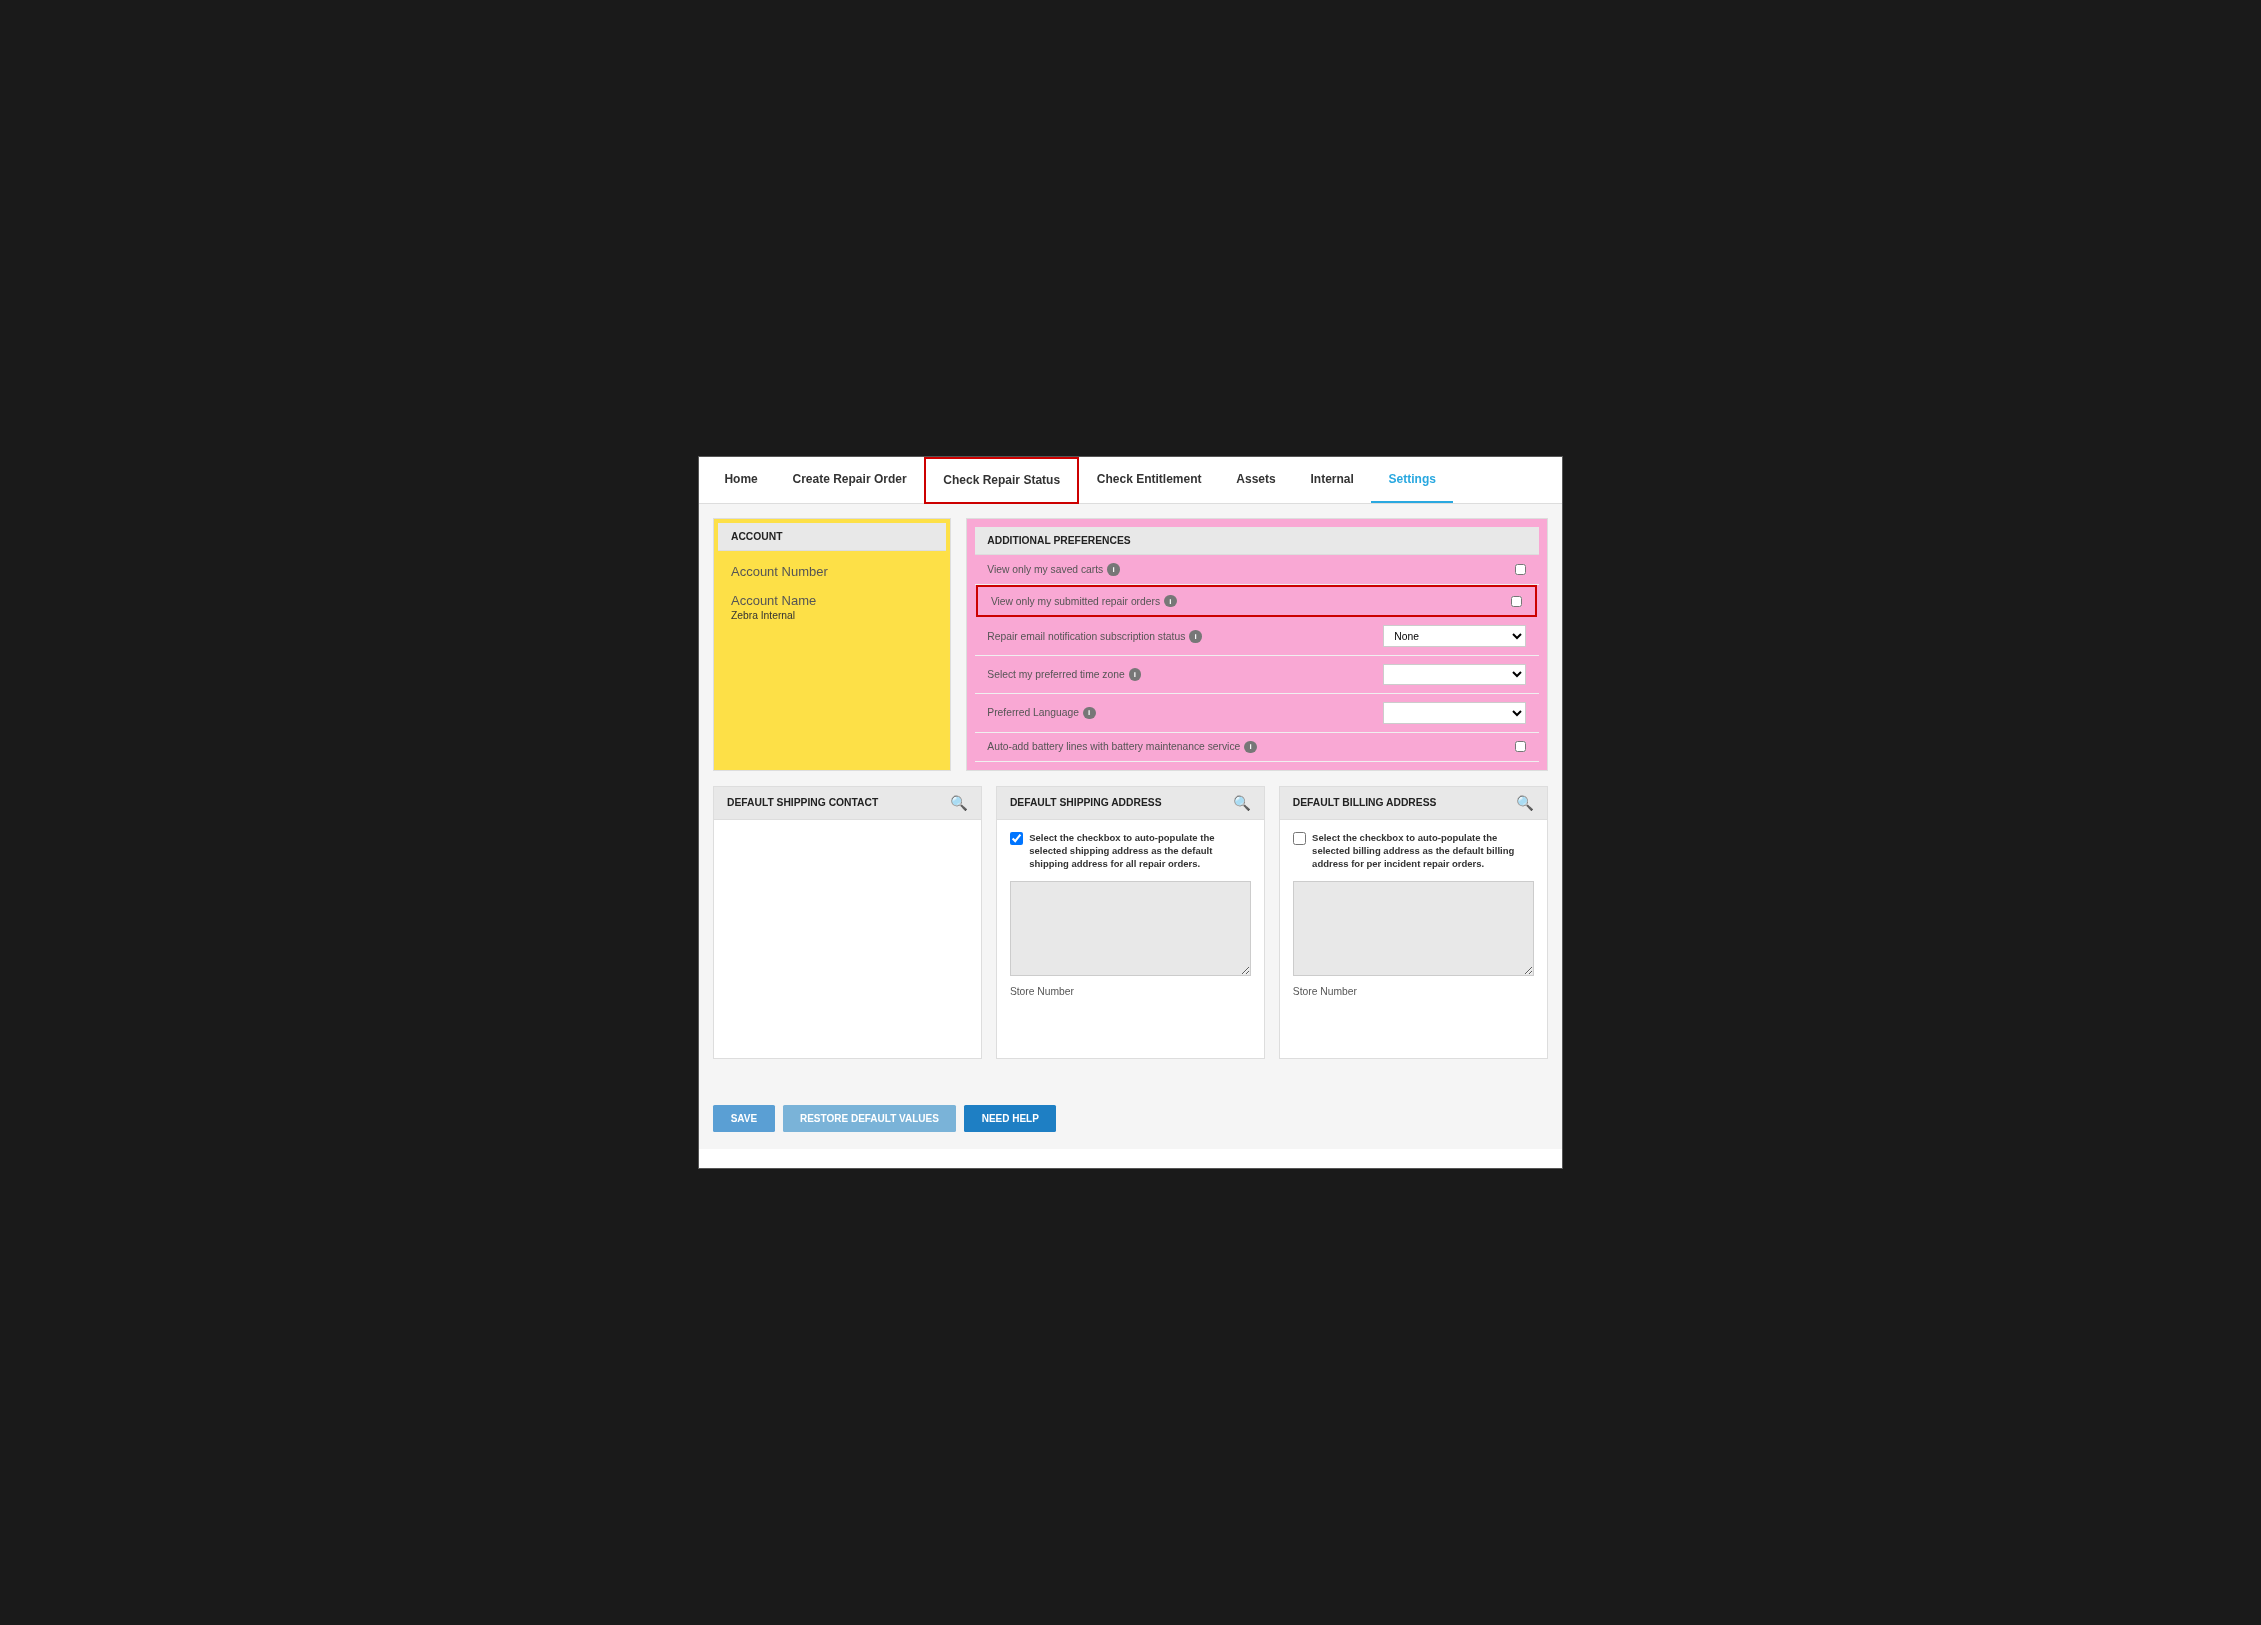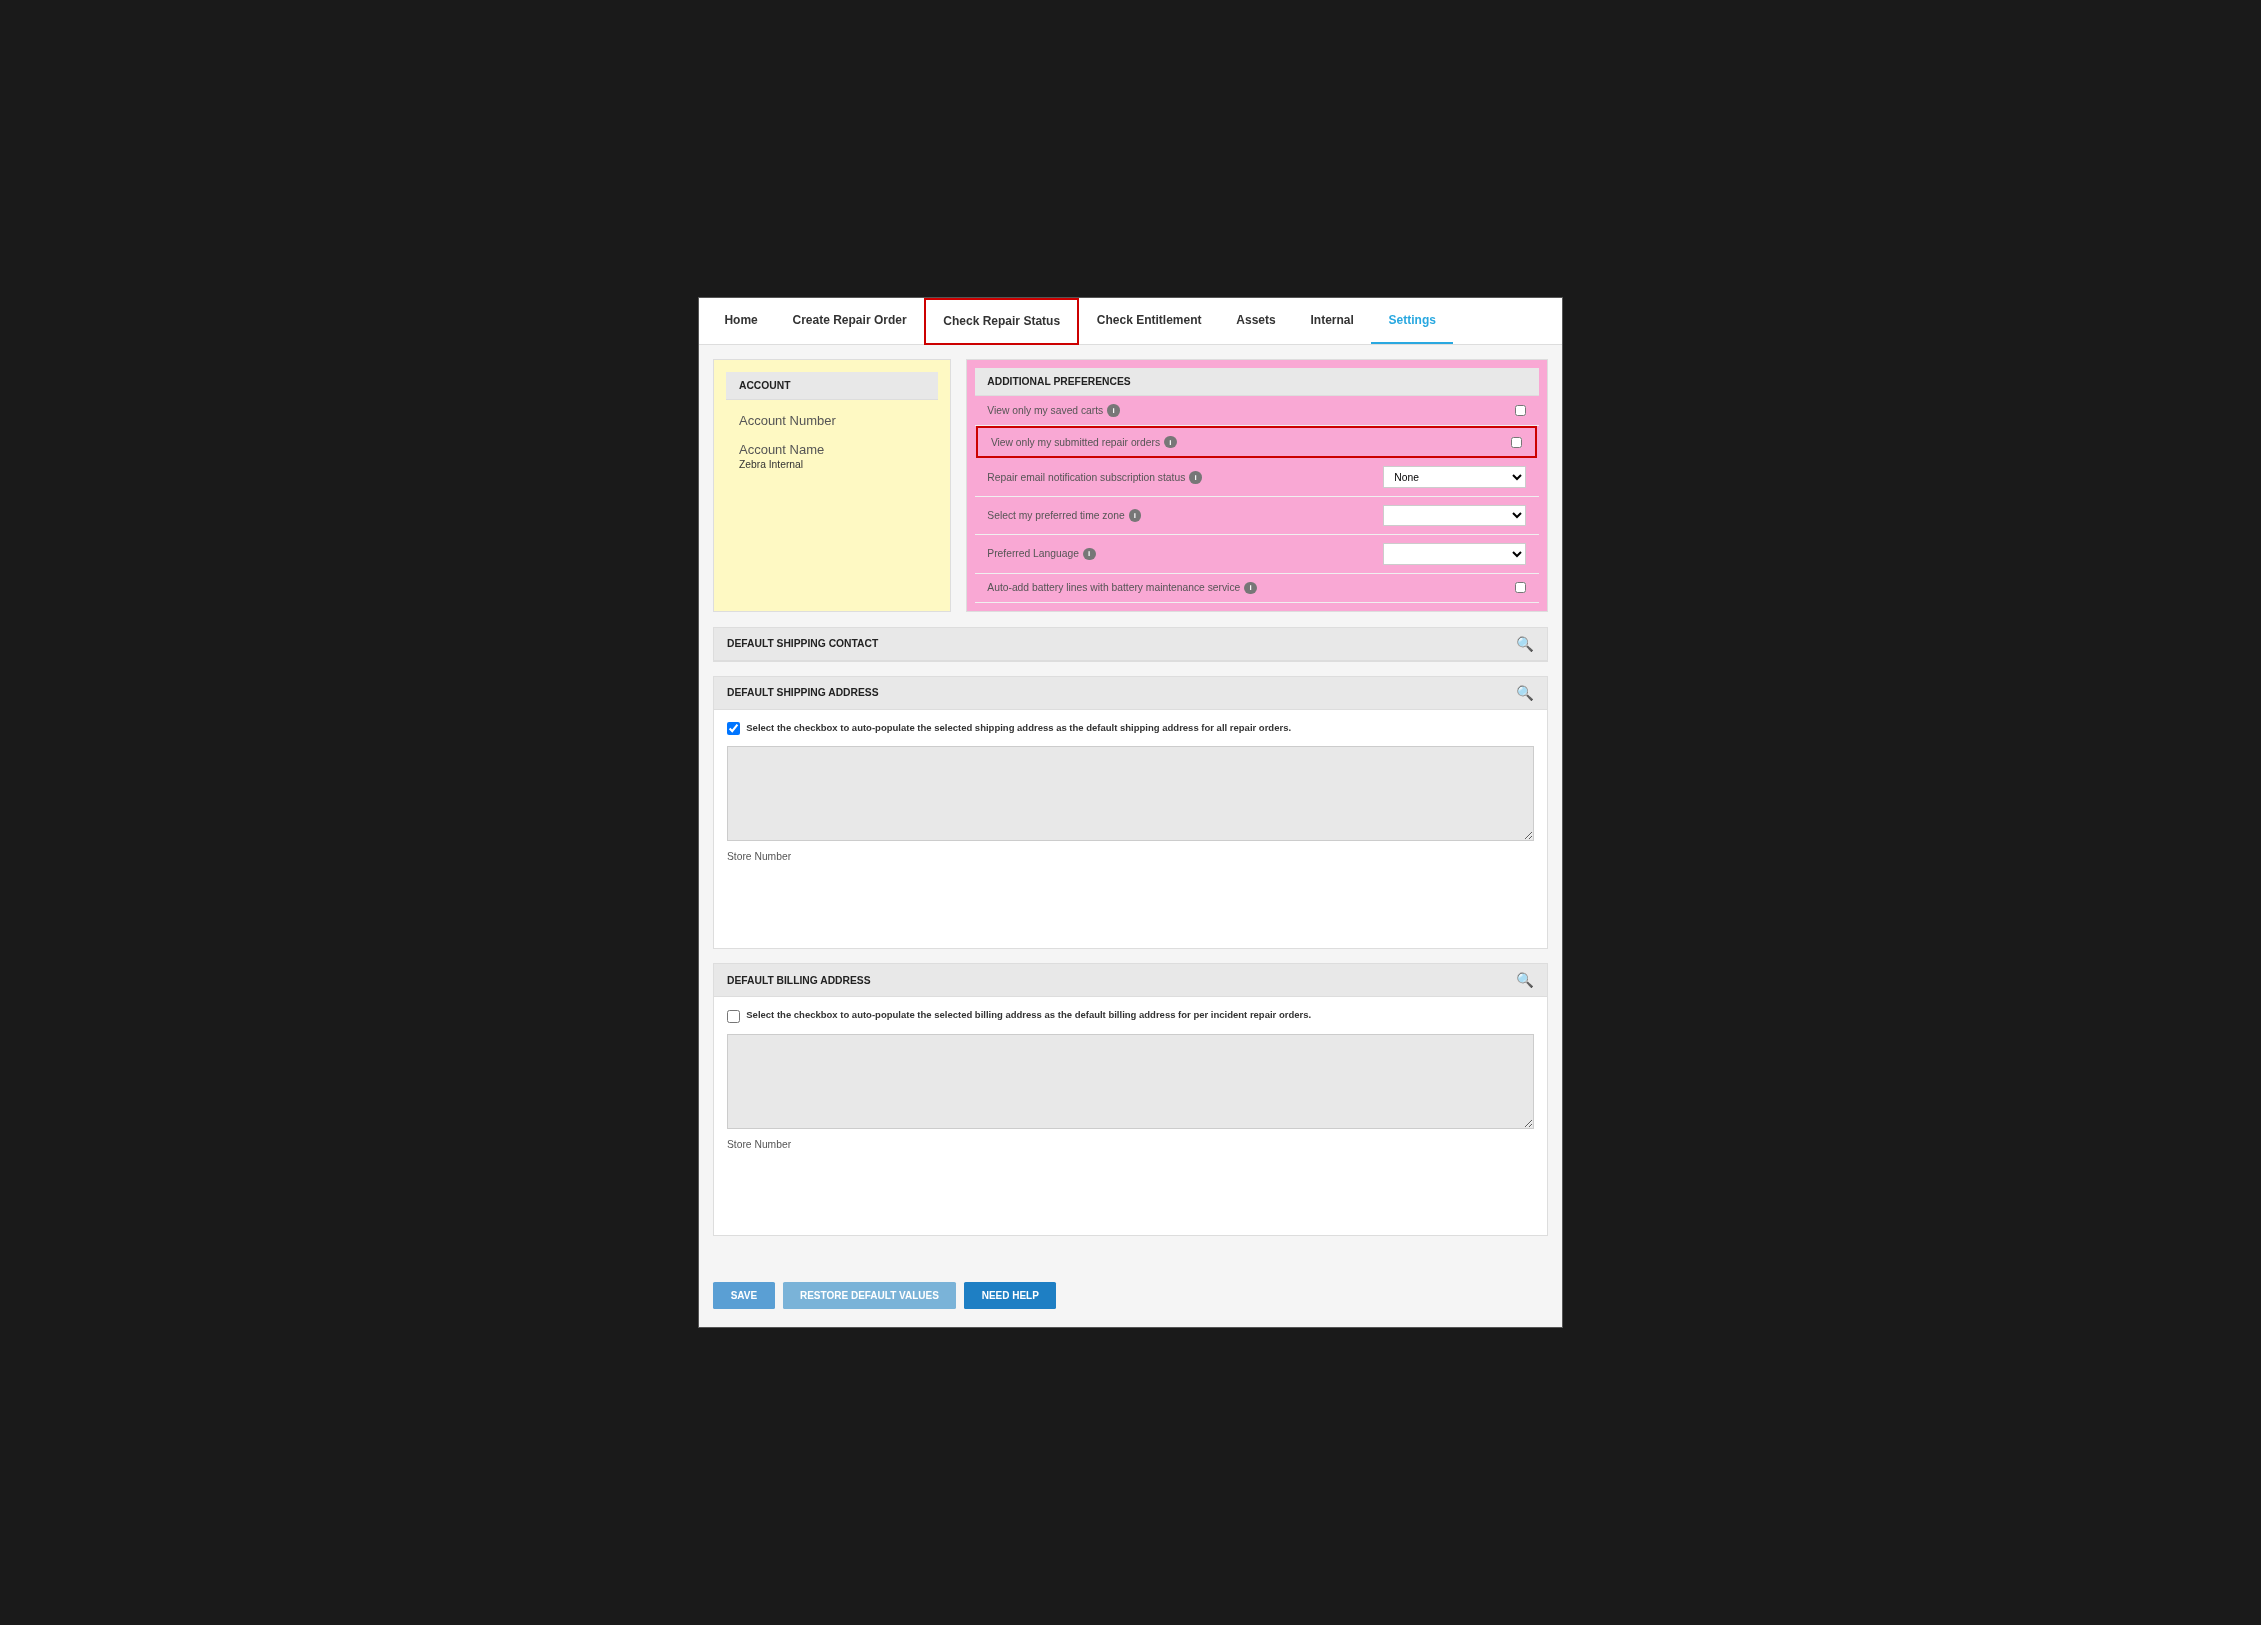--- a/index.html
+++ b/index.html
@@ -52,24 +52,24 @@
       min-height: calc(100% - 48px);
     }
     
     .top-section {
       display: flex;
       gap: 14.3px;
       margin-bottom: 14.3px;
     }
     
     .account-panel {
-      background: #fef9c3;
+      background: #fde047;
       border: 0.8px solid #ddd;
       flex: 0 0 238px;
-      padding: 12px;
+      padding: 4px;
     }
     .panel-header {
       background: #e8e8e8;
       padding: 8px 12.7px;
       font-weight: 700;
       font-size: 10.3px;
       color: #222;
       border-bottom: 0.8px solid #ddd;
     }
     .panel-body {
@@ -141,21 +141,20 @@
       font-size: 10.3px;
       min-width: 143px;
       background: #fff;
       cursor: pointer;
     }
     
     .bottom-section {
       display: flex;
       gap: 14.3px;
       margin-bottom: 14.3px;
-      flex-direction: column;
     }
     .shipping-panel {
       background: #fff;
       border: 0.8px solid #ddd;
       flex: 1;
       padding: 0;
     }
     .shipping-header {
       background: #e8e8e8;
       padding: 8px 12.7px;

